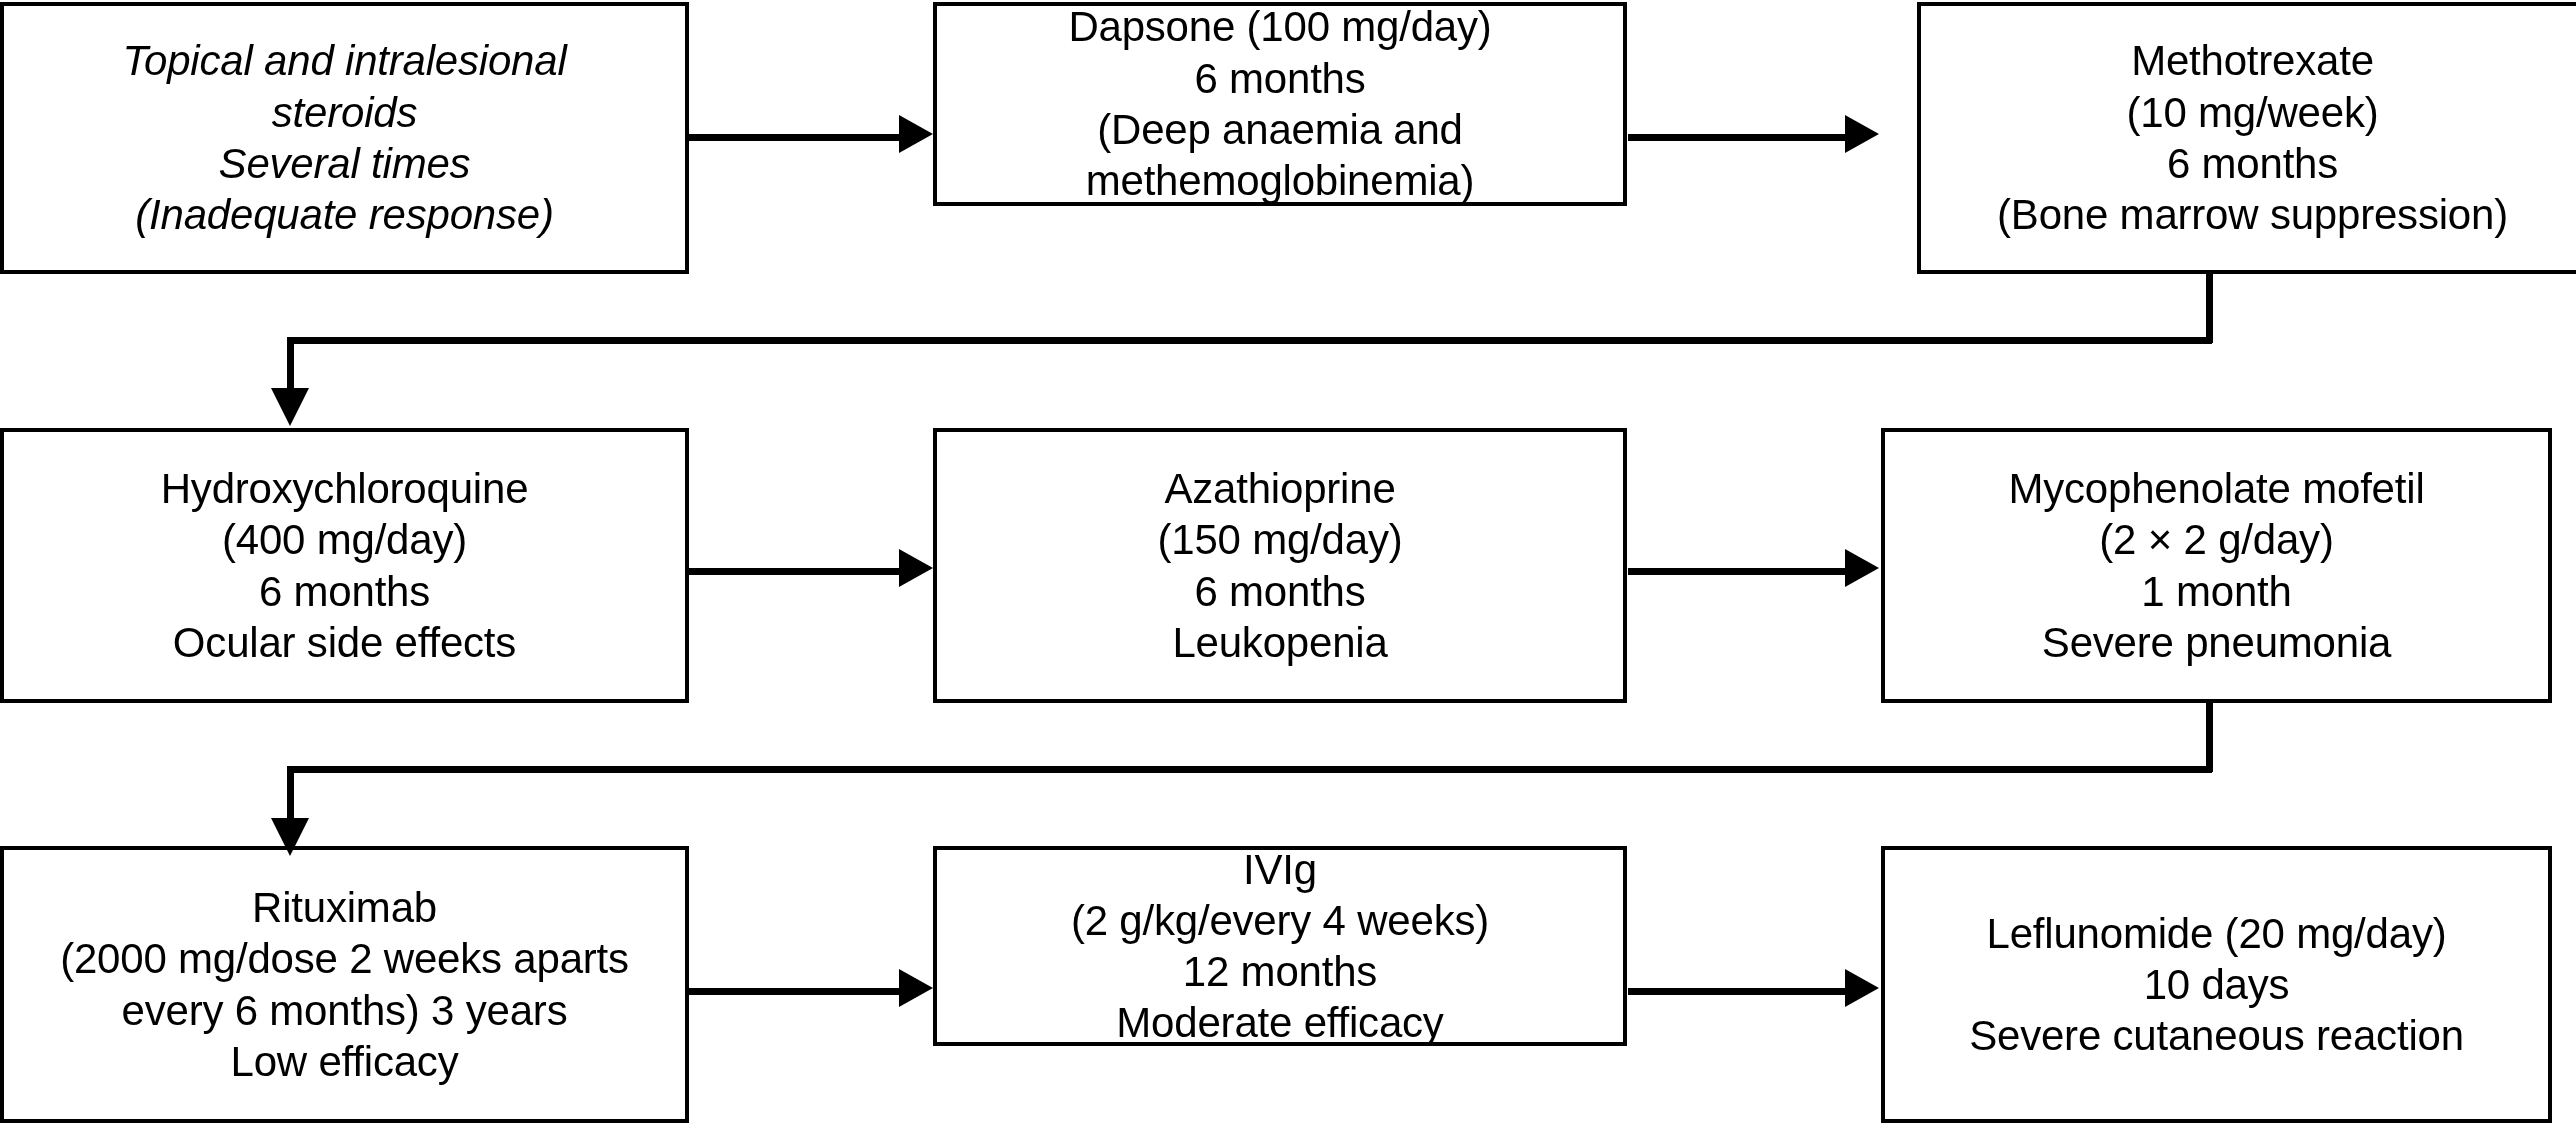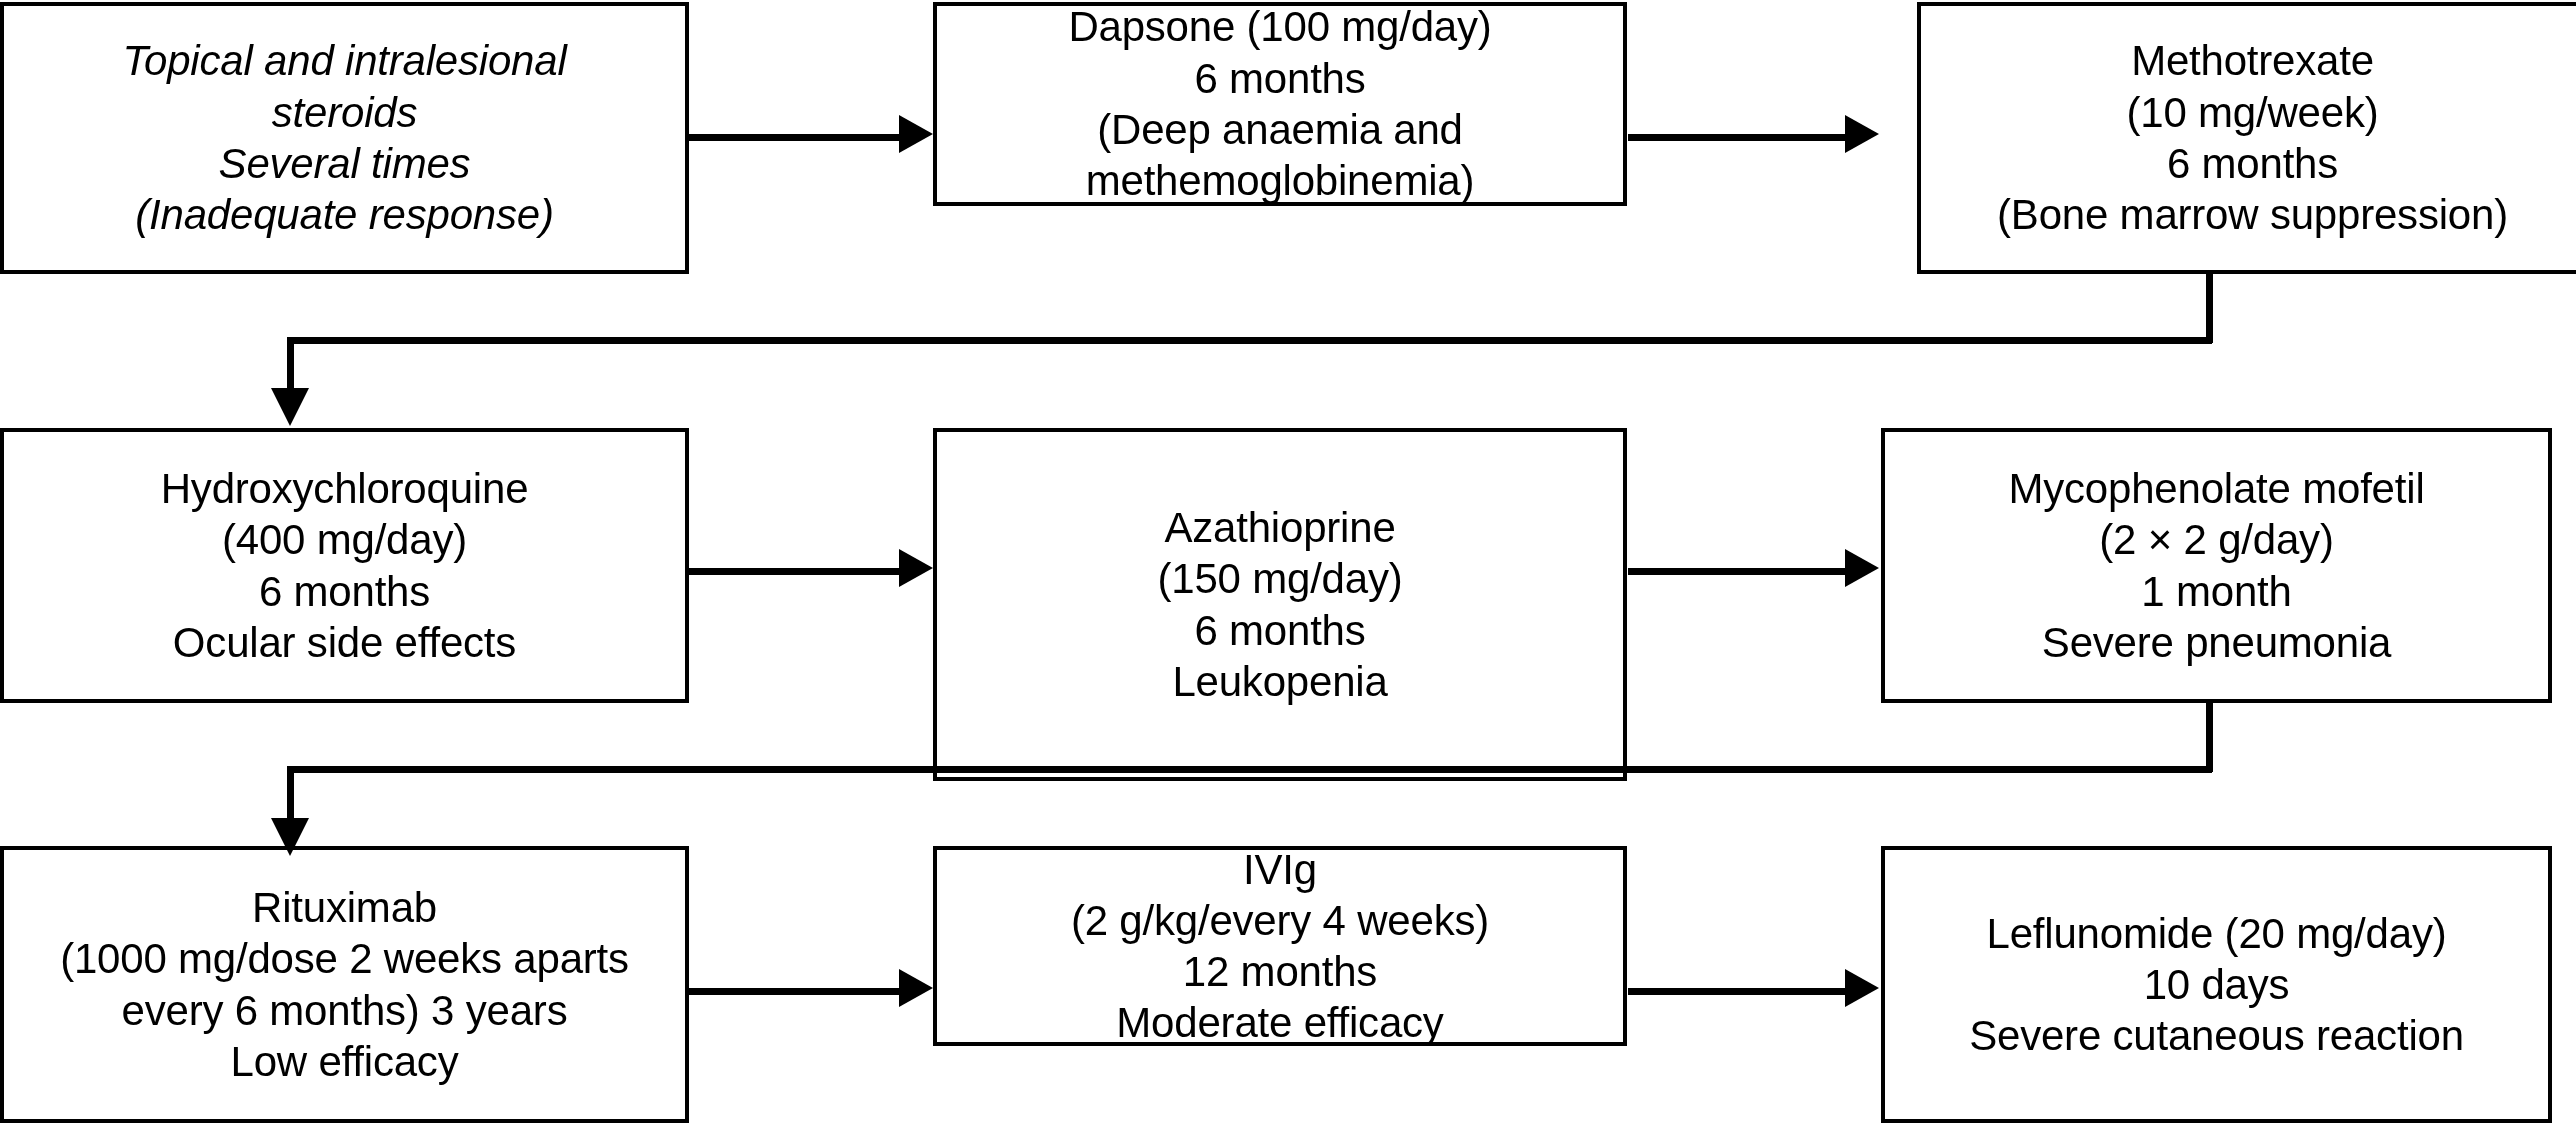--- a/index.html
+++ b/index.html
@@ -36,21 +36,21 @@
     white-space: pre-line;
     padding: 0 9.5px;
     box-sizing: border-box;
   }
   
   #n-steroids      { left: 0px;    top: 1.9px;   width: 689px; height: 272px; font-style: italic; }
   #n-dapsone       { left: 933px;  top: 1.9px;   width: 694px; height: 204px; }
   #n-methotrexate  { left: 1881px; top: 1.9px;   width: 671px; height: 272px; margin-left: 36px; }
   
   #n-hcq           { left: 0px;    top: 428px; width: 689px; height: 275px; }
-  #n-azathioprine  { left: 933px;  top: 428px; width: 694px; height: 353px; }
+  #n-azathioprine  { left: 933px;  top: 428px; width: 694px; height: 275px; }
   #n-mmf           { left: 1881px; top: 428px; width: 671px; height: 275px; }
   
   #n-rituximab     { left: 0px;    top: 846px; width: 689px; height: 277px; }
   #n-ivig          { left: 933px;  top: 846px; width: 694px; height: 200px; }
   #n-leflunomide   { left: 1881px; top: 846px; width: 671px; height: 277px; }
   .hline {
     position: absolute;
     height: 6.6px;
     background: #000000;
   }
@@ -146,21 +146,21 @@
 
   <div class="node" id="n-mmf">
     <span class="node-text">Mycophenolate mofetil
 (2 × 2 g/day)
 1 month
 Severe pneumonia</span>
   </div>
 
   <div class="node" id="n-rituximab">
     <span class="node-text">Rituximab
-(1000 mg/dose 2 weeks aparts
+(2000 mg/dose 2 weeks aparts
 every 6 months) 3 years
 Low efficacy</span>
   </div>
 
   <div class="node" id="n-ivig">
     <span class="node-text">IVIg
 (2 g/kg/every 4 weeks)
 12 months
 Moderate efficacy</span>
   </div>

